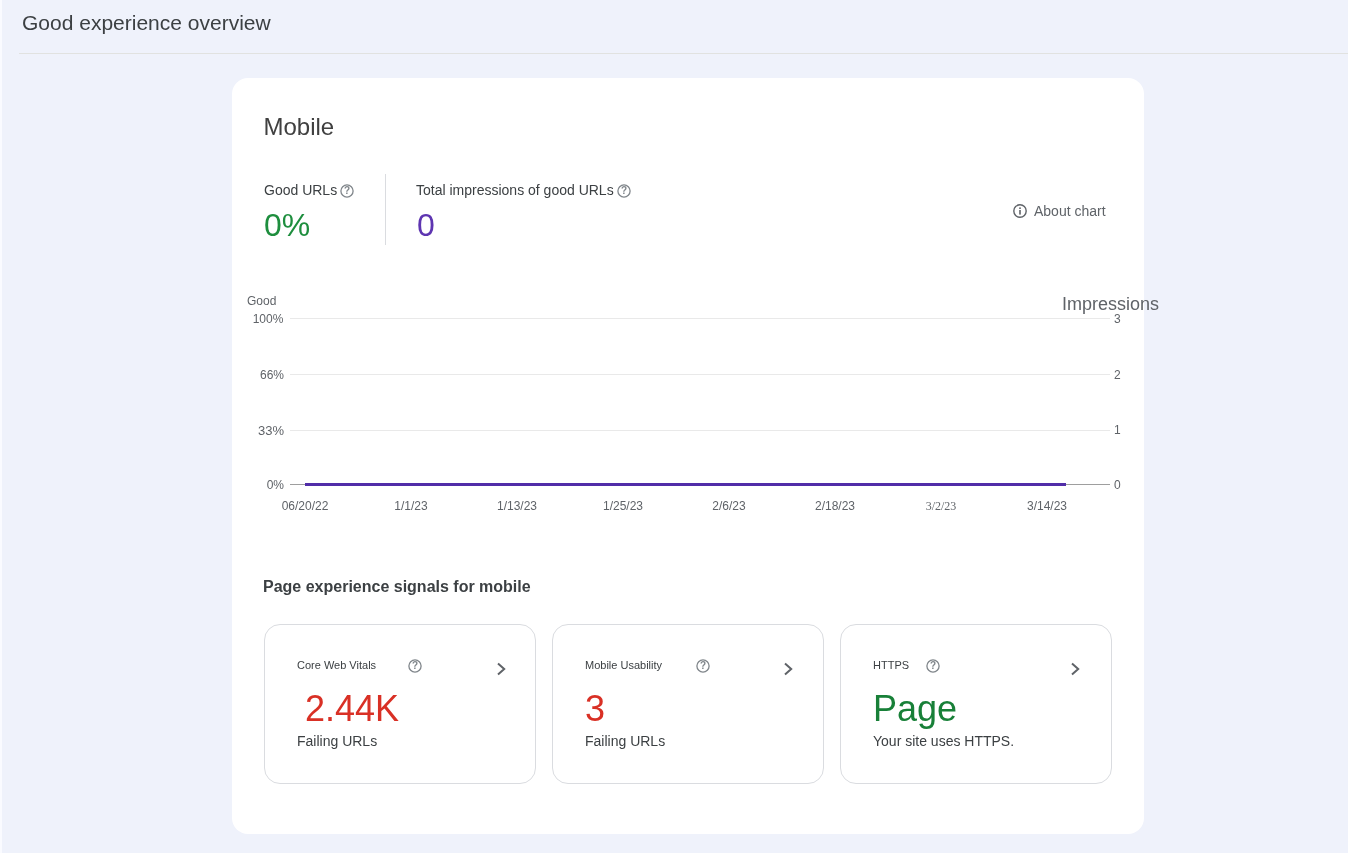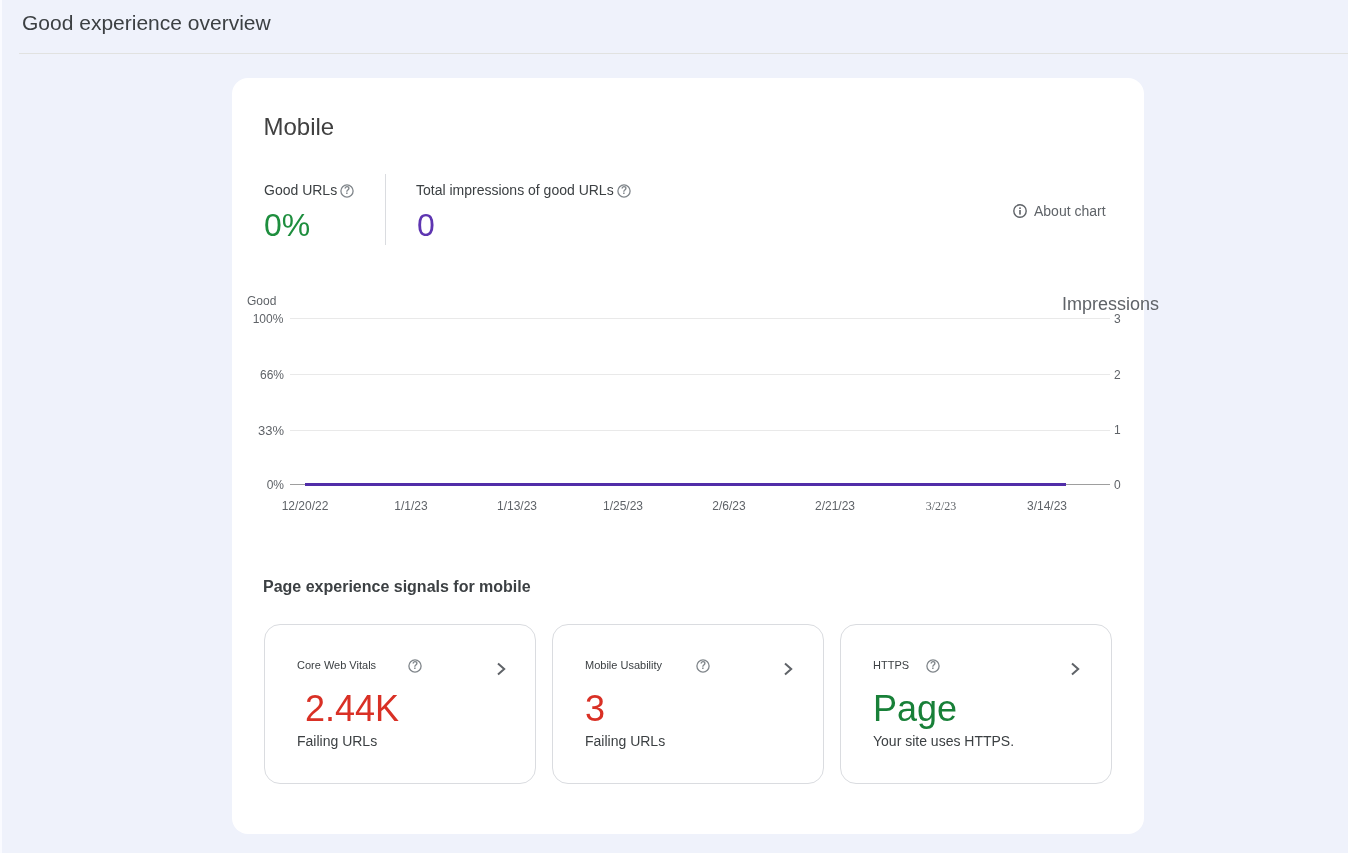--- a/index.html
+++ b/index.html
@@ -58,26 +58,26 @@
   <div class="abs t" style="left:252px; top:312.9px; width:32px; text-align:center; font-size:12px; color:#5f6368;">100%</div>
   <div class="abs t" style="left:252px; top:368.5px; width:32px; text-align:right; font-size:12px; color:#5f6368;">66%</div>
   <div class="abs t" style="left:252px; top:424.2px; width:32px; text-align:right; font-size:13px; color:#5f6368;">33%</div>
   <div class="abs t" style="left:252px; top:478.9px; width:32px; text-align:right; font-size:12px; color:#5f6368;">0%</div>
 
   <div class="abs t" style="left:1114px; top:312.9px; font-size:12px; color:#5f6368;">3</div>
   <div class="abs t" style="left:1114px; top:368.5px; font-size:12px; color:#5f6368;">2</div>
   <div class="abs t" style="left:1114px; top:424.2px; font-size:12px; color:#5f6368;">1</div>
   <div class="abs t" style="left:1114px; top:478.9px; font-size:12px; color:#5f6368;">0</div>
 
-  <div class="abs t dl" style="left:305px;">12/20/22</div>
+  <div class="abs t dl" style="left:305px;">06/20/22</div>
   <div class="abs t dl" style="left:411px;">1/1/23</div>
   <div class="abs t dl" style="left:517px;">1/13/23</div>
   <div class="abs t dl" style="left:623px;">1/25/23</div>
   <div class="abs t dl" style="left:729px;">2/6/23</div>
-  <div class="abs t dl" style="left:835px;">2/21/23</div>
+  <div class="abs t dl" style="left:835px;">2/18/23</div>
   <div class="abs t dl" style="left:941px;font-family:Liberation Serif, serif;">3/2/23</div>
   <div class="abs t dl" style="left:1047px;">3/14/23</div>
 
   <div class="abs t" style="left:263px; top:579px; font-size:16px; font-weight:bold; color:#3c4043;">Page experience signals for mobile</div>
 
   <div class="abs" style="left:263.5px; top:623.6px; width:272px; height:160.9px; background:#fff; border:1px solid #dadce0; border-radius:16px;"></div>
   <div class="abs" style="left:551.8px; top:623.6px; width:272px; height:160.9px; background:#fff; border:1px solid #dadce0; border-radius:16px;"></div>
   <div class="abs" style="left:839.8px; top:623.6px; width:272px; height:160.9px; background:#fff; border:1px solid #dadce0; border-radius:16px;"></div>
 
   <div class="abs t ct" style="left:297px; top:659.7px;">Core Web Vitals</div>

